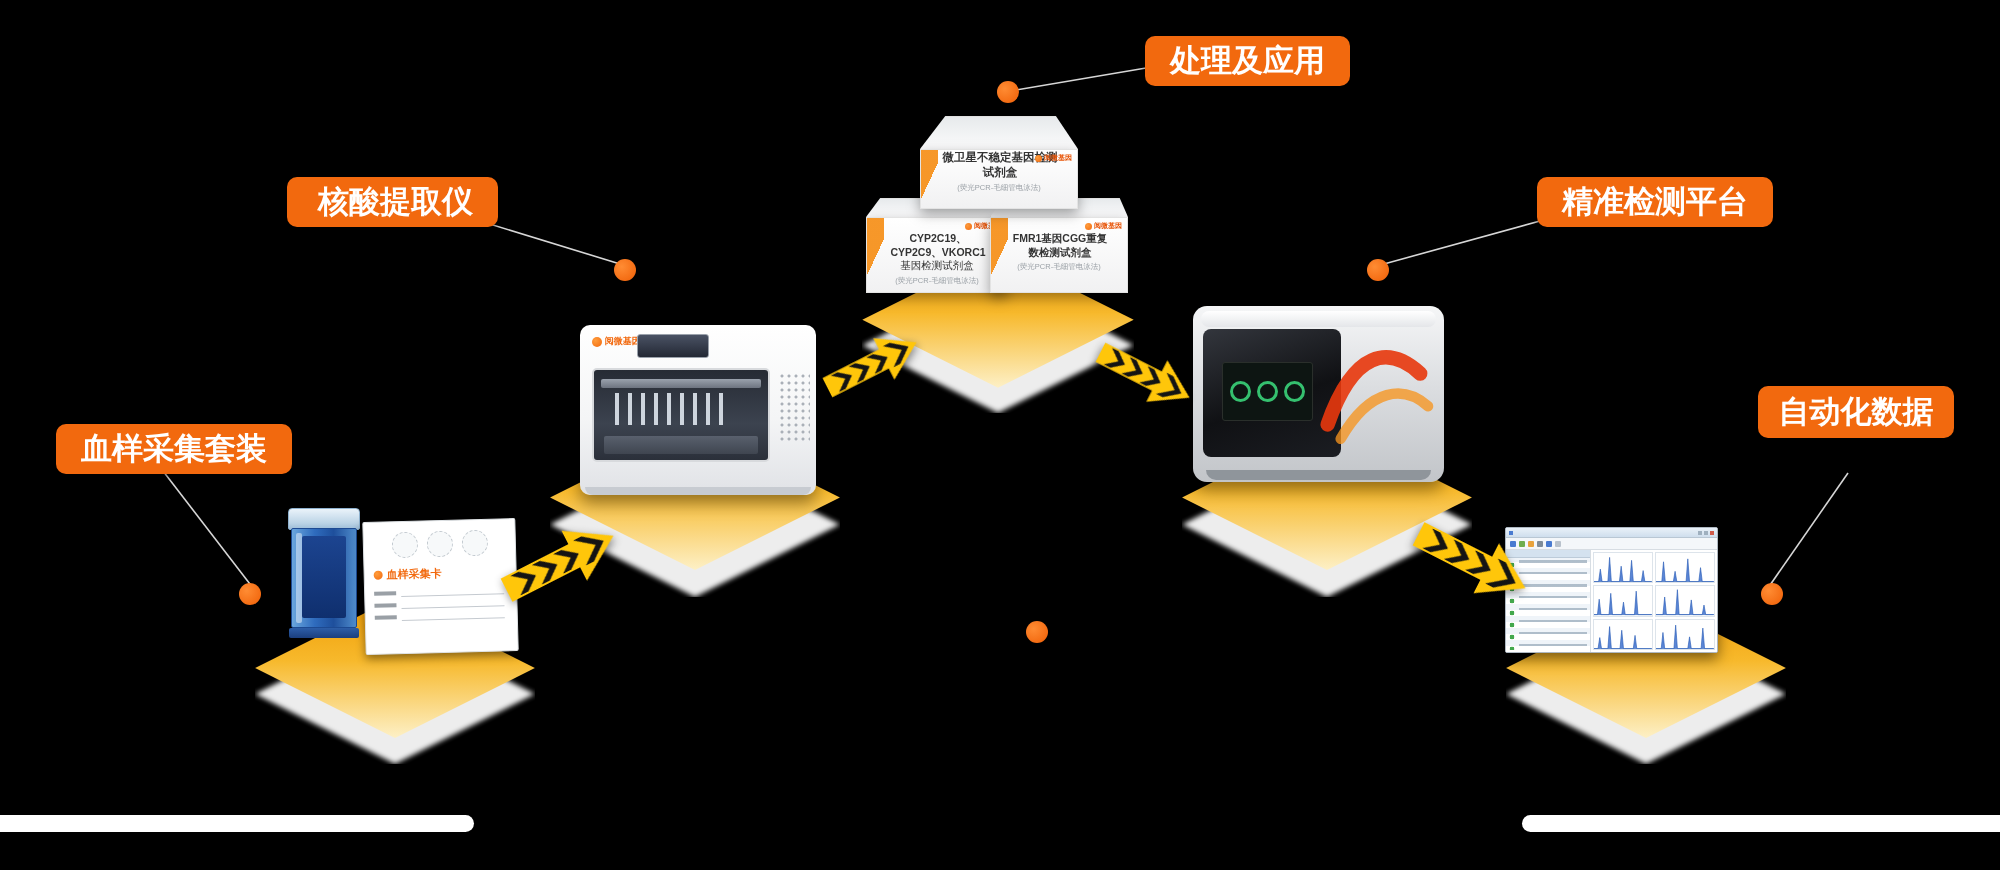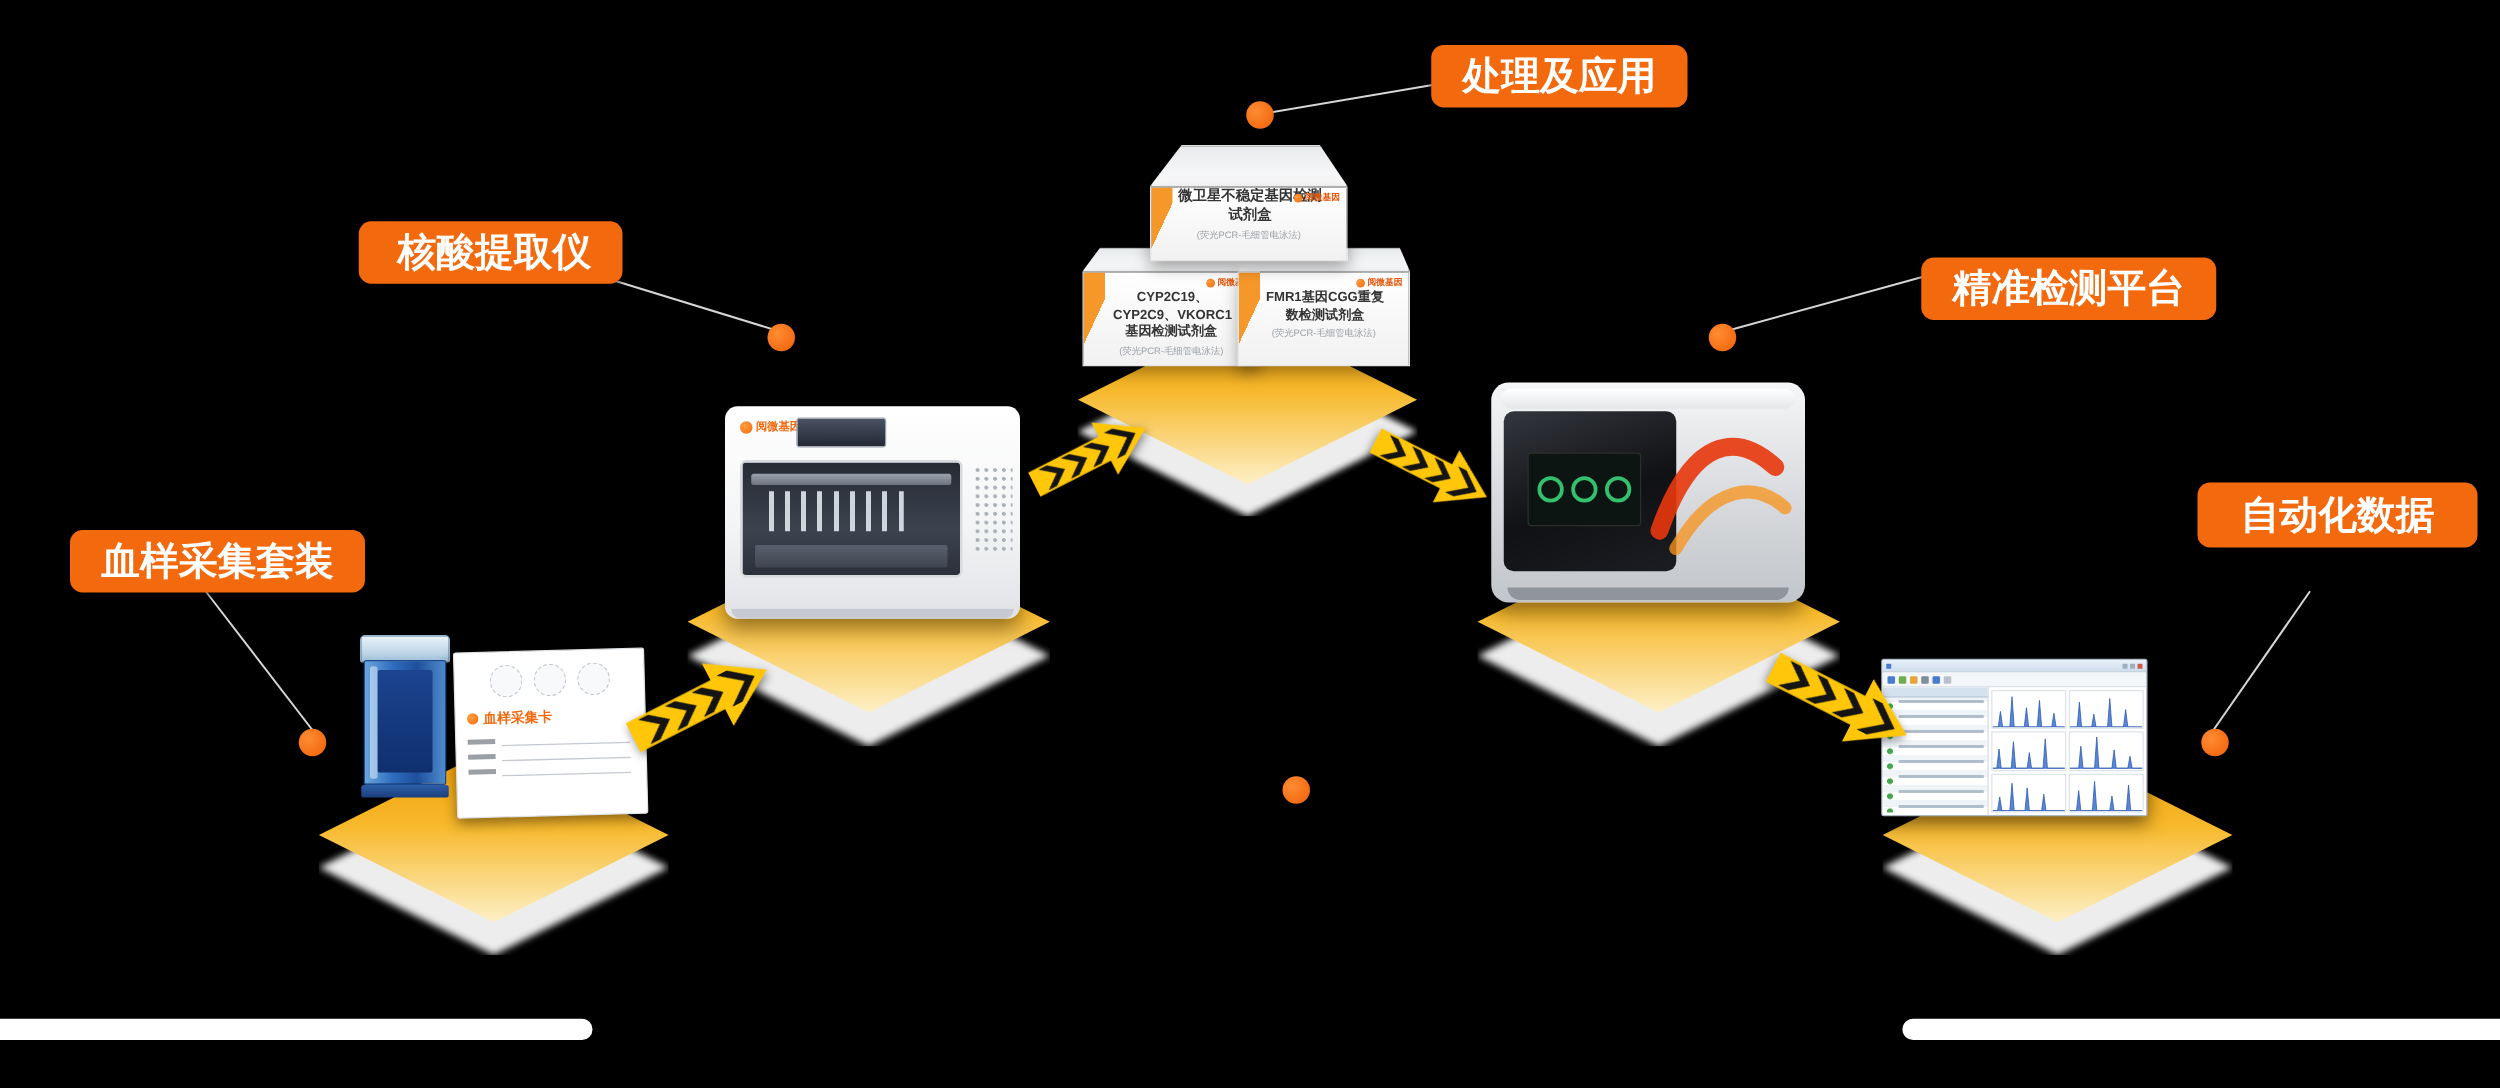--- a/index.html
+++ b/index.html
@@ -3,21 +3,21 @@
 <meta charset="utf-8">
 <style>
   html,body{margin:0;padding:0;background:#000;}
   body{width:2000px;height:870px;position:relative;font-family:"Liberation Sans",sans-serif;overflow:hidden;}
   .stage{position:absolute;left:0;top:0;width:2000px;height:870px;background:#000;}
 
   
   .badge{position:absolute;background:#f2690e;color:#fff;font-weight:bold;font-size:31px;
          line-height:1.15;padding:7px 25px;border-radius:10px;white-space:nowrap;text-align:center;
          box-shadow:0 2px 6px rgba(0,0,0,.5);}
-  .badge.two-line{white-space:normal;width:224px;padding:8px 0;}
+  .badge.two-line{white-space:normal;width:196px;padding:8px 0;}
   .badge .bl{display:block;}
   .dot{position:absolute;width:22px;height:22px;border-radius:50%;
        background:radial-gradient(circle at 35% 35%,#ff8c33,#ef5f06);}
   .leader{position:absolute;left:0;top:0;width:2000px;height:870px;pointer-events:none;}
   .footer-bar{position:absolute;height:17px;background:#fff;top:815px;}
   .footer-bar.left{left:0;width:474px;border-radius:0 9px 9px 0;}
   .footer-bar.right{left:1522px;width:478px;border-radius:9px 0 0 9px;}
 
   
   .diamond{position:absolute;}
@@ -86,21 +86,21 @@
              border:1px solid #e3e3e3;box-shadow:0 5px 12px rgba(0,0,0,.35);
              text-align:center;overflow:hidden;}
   .kit-swoosh{position:absolute;left:0;top:0;bottom:0;width:17px;
               background:linear-gradient(115deg,#f6921e 0 52%,rgba(255,255,255,0) 52%);opacity:.95;}
   .kit-brand{position:absolute;top:3px;right:5px;display:flex;align-items:center;gap:2px;}
   .kit-logo{width:7px;height:7px;border-radius:50%;background:radial-gradient(circle at 35% 35%,#ff9d3c,#f2690e);}
   .kit-brand-name{font-size:7px;color:#e8560a;font-weight:bold;}
   .kit-title{font-size:10.5px;font-weight:bold;color:#333;line-height:1.3;padding:0 18px 0 20px;}
   .kit-top .kit-title{font-size:11.5px;}
   .kit-low .kit-title{padding-top:14px;}
-  .kit-title2{font-size:10.5px;font-weight:bold;color:#333;line-height:1.3;}
+  .kit-title2{font-size:10.5px;font-weight:normal;color:#333;line-height:1.3;}
   .kit-sub{font-size:7.5px;color:#9aa0a6;margin-top:3px;}
 
   
   .pcr{position:absolute;left:1193px;top:306px;width:251px;height:176px;}
   .pcr-body{position:absolute;inset:0;border-radius:14px;
             background:linear-gradient(180deg,#f5f6f7 0%,#dcdee1 45%,#c2c5c9 100%);
             box-shadow:0 8px 16px rgba(0,0,0,.4);}
   .pcr-top{position:absolute;left:3%;top:3%;right:3%;height:9%;border-radius:8px;
            background:linear-gradient(180deg,#ffffff,#e4e6e9);}
   .pcr-panel{position:absolute;left:4%;top:13%;width:55%;height:73%;border-radius:8px;
@@ -391,21 +391,21 @@
   <div class="dot" style="left:1761px;top:583px;"></div>
   <div class="dot" style="left:1026px;top:621px;"></div>
 
   
   <div class="badge" style="left:1145px;top:36px;">
     <span>处理及应用</span>
   </div>
   <div class="badge" style="left:287px;top:177px;padding-left:31px;">
     <span>核酸提取仪</span>
   </div>
-  <div class="badge" style="left:1537px;top:177px;margin-top:29px;">
+  <div class="badge" style="left:1537px;top:177px;">
     <span>精准检测平台</span>
   </div>
   <div class="badge" style="left:56px;top:424px;">
     <span>血样采集套装</span>
   </div>
   <div class="badge two-line" style="left:1758px;top:386px;">
     <span class="bl">自动化数据</span>
   </div>
 
   

